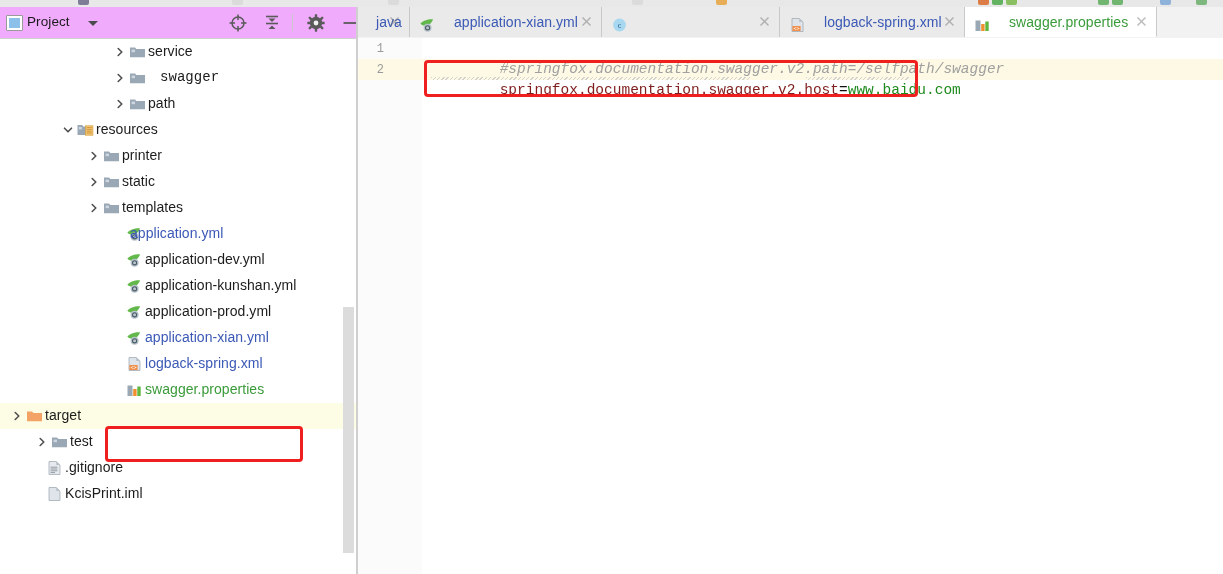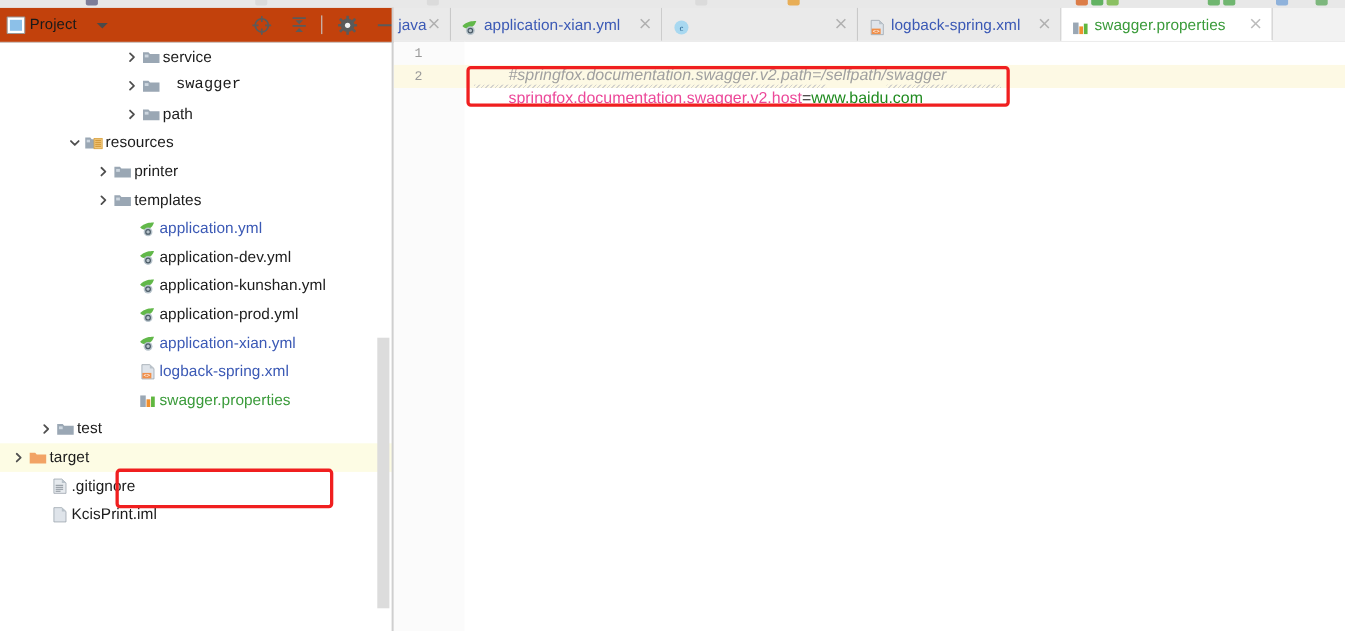--- a/index.html
+++ b/index.html
@@ -12,21 +12,21 @@
   }
   #app{position:relative;width:1223px;height:574px;overflow:hidden;}
 
   
   .top-strip{position:absolute;left:0;top:0;width:1223px;height:7px;
     background:#e8e8e8;border-bottom:1px solid #c6c6c6;overflow:hidden;}
   .ts-ic{position:absolute;top:-6px;width:11px;height:11px;border-radius:2px;opacity:.85;}
 
   
   .left-panel{position:absolute;left:0;top:7px;width:358px;height:567px;background:#fff;overflow:hidden;}
-  .panel-header{position:relative;height:31px;background:#c2410c;border-bottom:1px solid #d0d0d0;}
+  .panel-header{position:relative;height:31px;background:#f0abfc;border-bottom:1px solid #d0d0d0;}
   .ph-title{position:absolute;left:27px;top:7px;font-size:13.5px;color:#1a1a1a;letter-spacing:.1px;}
   .ph-boxicon{position:absolute;left:6px;top:8px;width:15px;height:14px;
     border:1px solid #9a9a9a;background:#fff;border-radius:1px;}
   .ph-boxicon i{position:absolute;left:2px;top:2px;right:2px;bottom:2px;background:#8cc0e8;display:block;}
   .ph-caret{position:absolute;left:88px;top:14px;width:0;height:0;
     border-left:5px solid transparent;border-right:5px solid transparent;border-top:5px solid #4a4a4a;}
   .ph-btn{position:absolute;top:6px;width:20px;height:20px;cursor:pointer;}
   .ph-sep{position:absolute;top:7px;width:1px;height:17px;background:#c9c9c9;}
 
   .tree{position:absolute;left:0;top:32px;width:358px;height:542px;overflow:hidden;}
@@ -45,33 +45,33 @@
   
   .redbox{position:absolute;border:3px solid #f01f1f;border-radius:4px;pointer-events:none;}
 
   
   .editor{position:absolute;left:358px;top:7px;width:865px;height:567px;background:#fff;overflow:hidden;}
   .tabbar{position:relative;height:31px;background:#f2f2f2;border-bottom:1px solid #c3c3c3;white-space:nowrap;}
   .tab{position:relative;display:inline-block;height:30px;line-height:30px;
     background:#eaeaea;border-right:1px solid #c9c9c9;vertical-align:top;cursor:pointer;box-sizing:border-box;}
   .tab.active{background:#fff;border-bottom:1px solid #fff;}
   .tab .ticon{position:absolute;left:9px;top:7px;width:16px;height:16px;}
-  .tab .tlabel{font-size:14px;letter-spacing:.05px;}
+  .tab .tlabel{font-size:14px;letter-spacing:.05px;margin-left:14px;}
   .tab .tclose{position:absolute;top:8px;width:13px;height:13px;opacity:.45;}
   .tab .tclose svg{display:block;}
 
   .gutter{position:absolute;left:0;top:31px;width:64px;height:536px;background:#fbfbfb;border-right:1px solid #eee;}
   .lnum{position:absolute;right:38px;font-size:12px;color:#9a9a9a;font-family:"Liberation Mono","DejaVu Sans Mono",monospace;}
   .gutter-hl{position:absolute;left:0;width:64px;height:21px;background:#fdf9e4;}
   .codearea{position:absolute;left:64px;top:31px;width:801px;height:536px;background:#fff;}
   .cline{position:absolute;left:8px;height:37px;line-height:21px;white-space:pre;
-    font-family:Liberation Sans, sans-serif;font-size:14.5px;}
+    font-family:Liberation Mono, monospace;font-size:14.5px;}
   .line-hl{position:absolute;left:0;width:801px;height:21px;background:#fdf9e4;}
   .c-comment{color:#a0a0a0;font-style:italic;}
-  .c-key{color:#ec4899;}
+  .c-key{color:#7f1d1d;}
   .c-eq{color:#111;}
   .c-val{color:#1f8a1f;}
   .squig{position:absolute;height:3px;
     background:repeating-linear-gradient(135deg,#c9c9c9 0 1px,transparent 1px 3px);opacity:.8;}
 </style>
 </head>
 <body>
 
 <div id="app">
 
@@ -215,29 +215,41 @@
         <div class="row">
           <span class="arrow" style="left: 89px;">
             <svg width="10" height="10" viewBox="0 0 10 10">
               <polyline points="3.2,1.5 6.8,5 3.2,8.5" fill="none" stroke="#4f4f4f" stroke-width="1.6" stroke-linecap="round" stroke-linejoin="round"></polyline>
             </svg>
           </span>
           <span class="ficon" style="left: 103px;"><svg width="17" height="16" viewBox="0 0 17 16">
               <path d="M1 3.5h5l1.4 1.6H16v8.2H1z" fill="#9aa7b4"></path>
               <rect x="2.6" y="5.6" width="3.4" height="2.6" fill="#ced7e0"></rect>
             </svg></span>
+          <span class="lbl" style="left: 122px;">static</span>
+        </div>
+        <div class="row">
+          <span class="arrow" style="left: 89px;">
+            <svg width="10" height="10" viewBox="0 0 10 10">
+              <polyline points="3.2,1.5 6.8,5 3.2,8.5" fill="none" stroke="#4f4f4f" stroke-width="1.6" stroke-linecap="round" stroke-linejoin="round"></polyline>
+            </svg>
+          </span>
+          <span class="ficon" style="left: 103px;"><svg width="17" height="16" viewBox="0 0 17 16">
+              <path d="M1 3.5h5l1.4 1.6H16v8.2H1z" fill="#9aa7b4"></path>
+              <rect x="2.6" y="5.6" width="3.4" height="2.6" fill="#ced7e0"></rect>
+            </svg></span>
           <span class="lbl" style="left: 122px;">templates</span>
         </div>
         <div class="row">
           <span class="ficon" style="left: 126px;"><svg width="17" height="16" viewBox="0 0 17 16">
               <path d="M1.4 6.6C5.6 1.6 14 2.2 14 2.2s-1.4 6-7.6 6.6C4.2 9 2.4 8 1.4 6.6z" fill="#62b84a"></path>
               <circle cx="8.6" cy="10.8" r="4" fill="#b8c4cc"></circle>
               <circle cx="8.6" cy="10.8" r="2.1" fill="none" stroke="#4a5a66" stroke-width="1.1"></circle>
             </svg></span>
-          <span class="lbl blue" style="left: 145px;">application.yml</span>
+          <span class="lbl blue" style="left: 130px;">application.yml</span>
         </div>
         <div class="row">
           <span class="ficon" style="left: 126px;"><svg width="17" height="16" viewBox="0 0 17 16">
               <path d="M1.4 6.6C5.6 1.6 14 2.2 14 2.2s-1.4 6-7.6 6.6C4.2 9 2.4 8 1.4 6.6z" fill="#62b84a"></path>
               <circle cx="8.6" cy="10.8" r="4" fill="#b8c4cc"></circle>
               <circle cx="8.6" cy="10.8" r="2.1" fill="none" stroke="#4a5a66" stroke-width="1.1"></circle>
             </svg></span>
           <span class="lbl" style="left: 145px;">application-dev.yml</span>
         </div>
         <div class="row">
@@ -274,42 +286,42 @@
           <span class="lbl blue" style="left: 145px;">logback-spring.xml</span>
         </div>
         <div class="row">
           <span class="ficon" style="left: 126px;"><svg width="17" height="16" viewBox="0 0 17 16">
               <rect x="1.5" y="3.5" width="5" height="10.5" fill="#9aa7b4"></rect>
               <rect x="7.2" y="7" width="3.4" height="7" fill="#f08f2e"></rect>
               <rect x="11.3" y="4.5" width="3.4" height="9.5" fill="#5fb73f"></rect>
             </svg></span>
           <span class="lbl green" style="left: 145px;">swagger.properties</span>
         </div>
-        <div class="row">
-          <span class="arrow" style="left: 37px;">
-            <svg width="10" height="10" viewBox="0 0 10 10">
-              <polyline points="3.2,1.5 6.8,5 3.2,8.5" fill="none" stroke="#4f4f4f" stroke-width="1.6" stroke-linecap="round" stroke-linejoin="round"></polyline>
-            </svg>
-          </span>
-          <span class="ficon" style="left: 51px;"><svg width="17" height="16" viewBox="0 0 17 16">
-              <path d="M1 3.5h5l1.4 1.6H16v8.2H1z" fill="#9aa7b4"></path>
-              <rect x="2.6" y="5.6" width="3.4" height="2.6" fill="#ced7e0"></rect>
-            </svg></span>
-          <span class="lbl" style="left: 70px;">test</span>
-        </div>
         <div class="row hl">
           <span class="arrow" style="left: 12px;">
             <svg width="10" height="10" viewBox="0 0 10 10">
               <polyline points="3.2,1.5 6.8,5 3.2,8.5" fill="none" stroke="#4f4f4f" stroke-width="1.6" stroke-linecap="round" stroke-linejoin="round"></polyline>
             </svg>
           </span>
           <span class="ficon" style="left: 26px;"><svg width="17" height="16" viewBox="0 0 17 16">
               <path d="M1 3.5h5l1.4 1.6H16v8.2H1z" fill="#f2a365"></path>
             </svg></span>
           <span class="lbl" style="left: 45px;">target</span>
+        </div>
+        <div class="row">
+          <span class="arrow" style="left: 37px;">
+            <svg width="10" height="10" viewBox="0 0 10 10">
+              <polyline points="3.2,1.5 6.8,5 3.2,8.5" fill="none" stroke="#4f4f4f" stroke-width="1.6" stroke-linecap="round" stroke-linejoin="round"></polyline>
+            </svg>
+          </span>
+          <span class="ficon" style="left: 51px;"><svg width="17" height="16" viewBox="0 0 17 16">
+              <path d="M1 3.5h5l1.4 1.6H16v8.2H1z" fill="#9aa7b4"></path>
+              <rect x="2.6" y="5.6" width="3.4" height="2.6" fill="#ced7e0"></rect>
+            </svg></span>
+          <span class="lbl" style="left: 70px;">test</span>
         </div>
         <div class="row">
           <span class="ficon" style="left: 46px;"><svg width="17" height="16" viewBox="0 0 17 16">
               <path d="M3 1.5h7.2L14 5v9.5H3z" fill="#e6eaee" stroke="#9aa3ac" stroke-width=".7"></path>
               <path d="M10.2 1.5V5H14z" fill="#b9c2ca"></path>
               <g stroke="#7d868f" stroke-width=".8">
                 <line x1="4.6" y1="7.2" x2="11.4" y2="7.2"></line>
                 <line x1="4.6" y1="9" x2="11.4" y2="9"></line>
                 <line x1="4.6" y1="10.8" x2="11.4" y2="10.8"></line>
                 <line x1="4.6" y1="12.6" x2="9" y2="12.6"></line>

